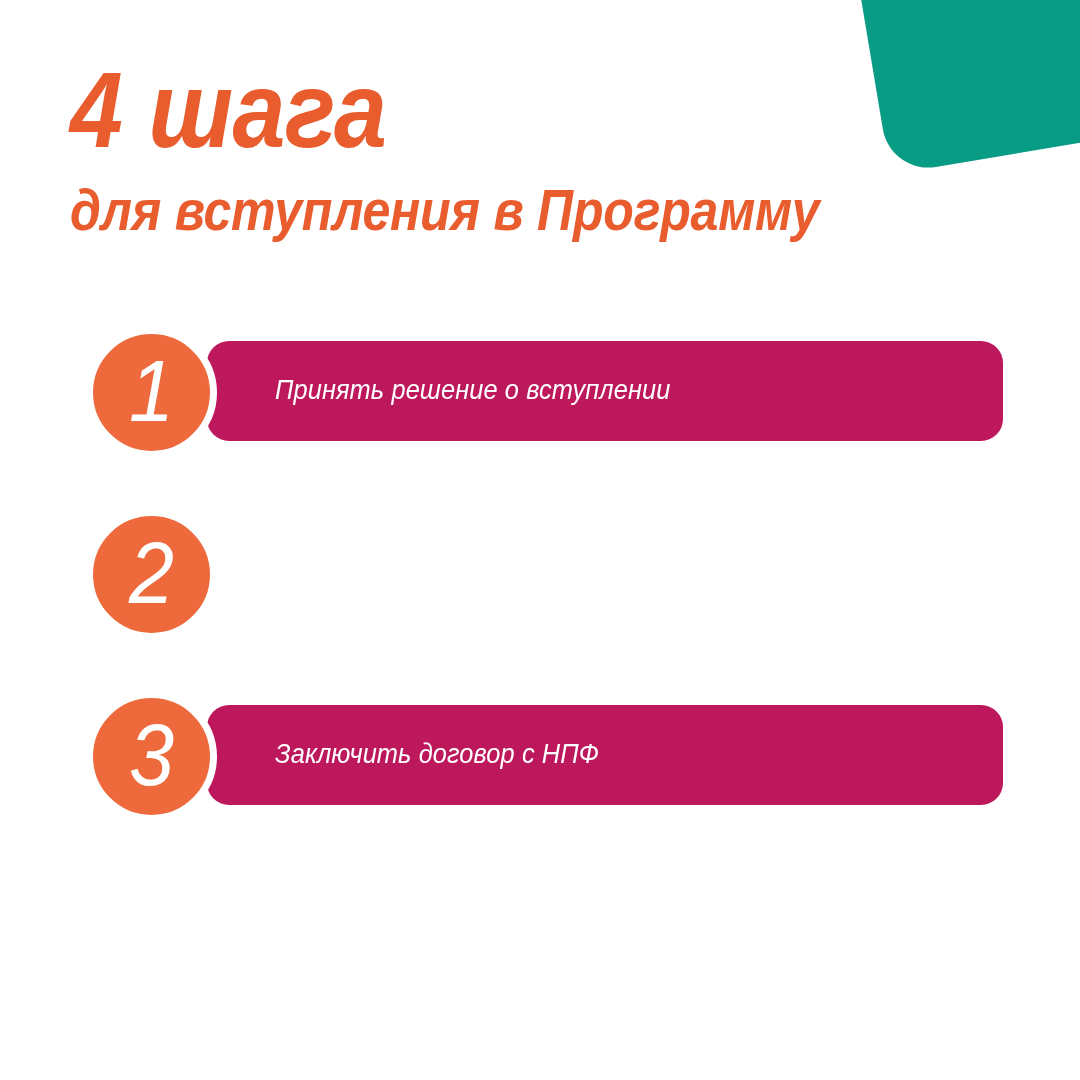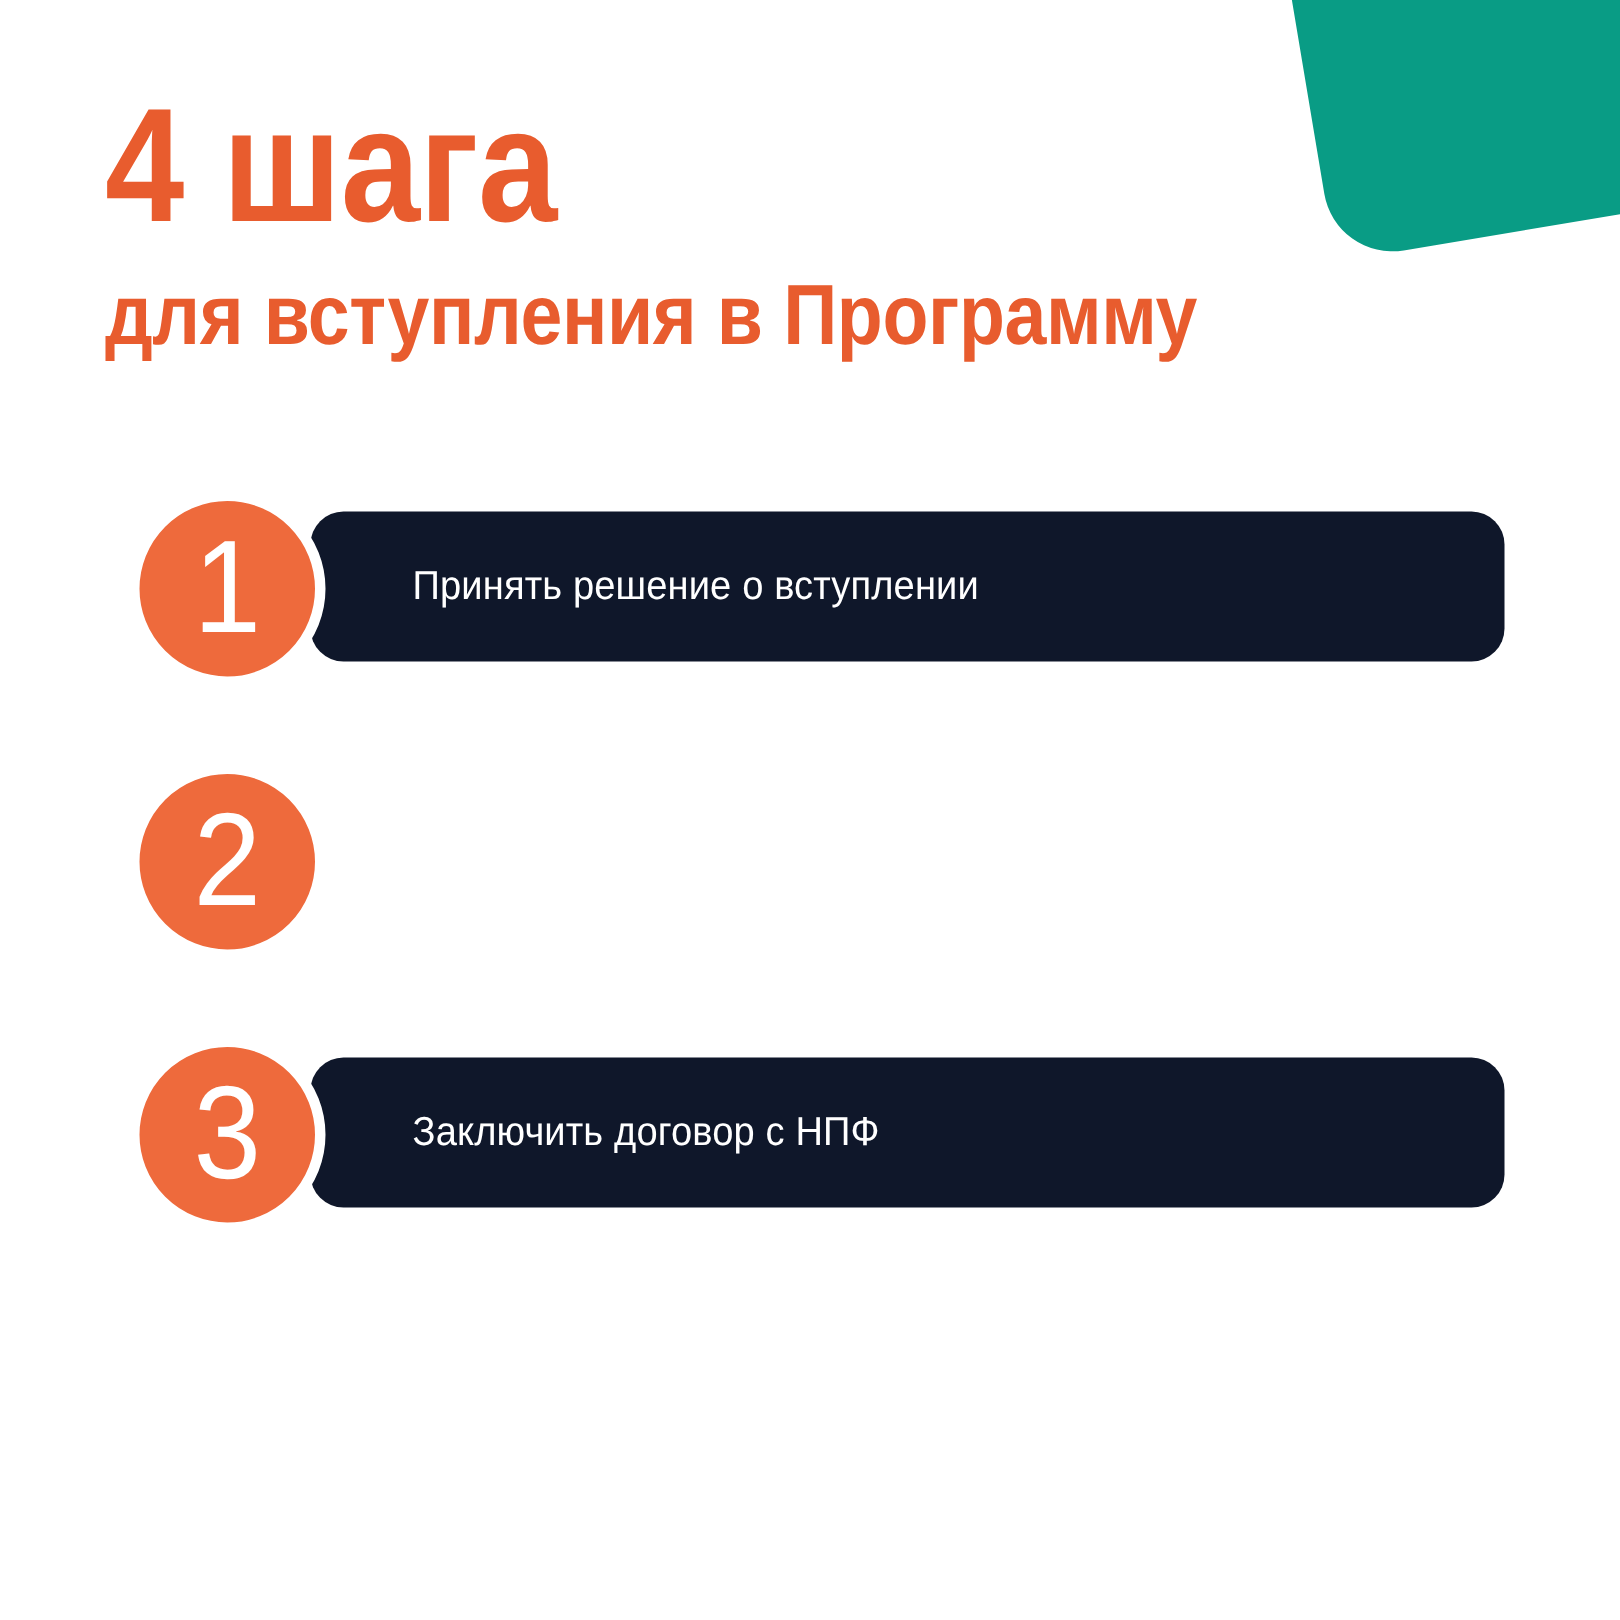--- a/index.html
+++ b/index.html
@@ -13,20 +13,21 @@
     font-family: "Liberation Sans", sans-serif;
     overflow: hidden;
   }
 
   #poster {
     position: relative;
     width: 1080px;
     height: 824px;
     background: #ffffff;
     overflow: hidden;
+    font-style: italic;
   }
 
   
   .deco-clip {
     position: absolute;
     top: 0;
     left: 0;
     width: 1080px;
     height: 320px;
     overflow: hidden;
@@ -90,21 +91,21 @@
   .step-row:last-child {
     margin-bottom: 0;
   }
 
   .step-bar {
     position: absolute;
     left: 207px;
     top: 14px;
     width: 796px;
     height: 100px;
-    background: #0f172a;
+    background: #be185d;
     border-radius: 22px;
     display: flex;
     align-items: center;
     box-sizing: border-box;
     padding-left: 68px;
   }
   .step-text {
     color: #FFFFFF;
     font-size: 27px;
     line-height: 1.30;

